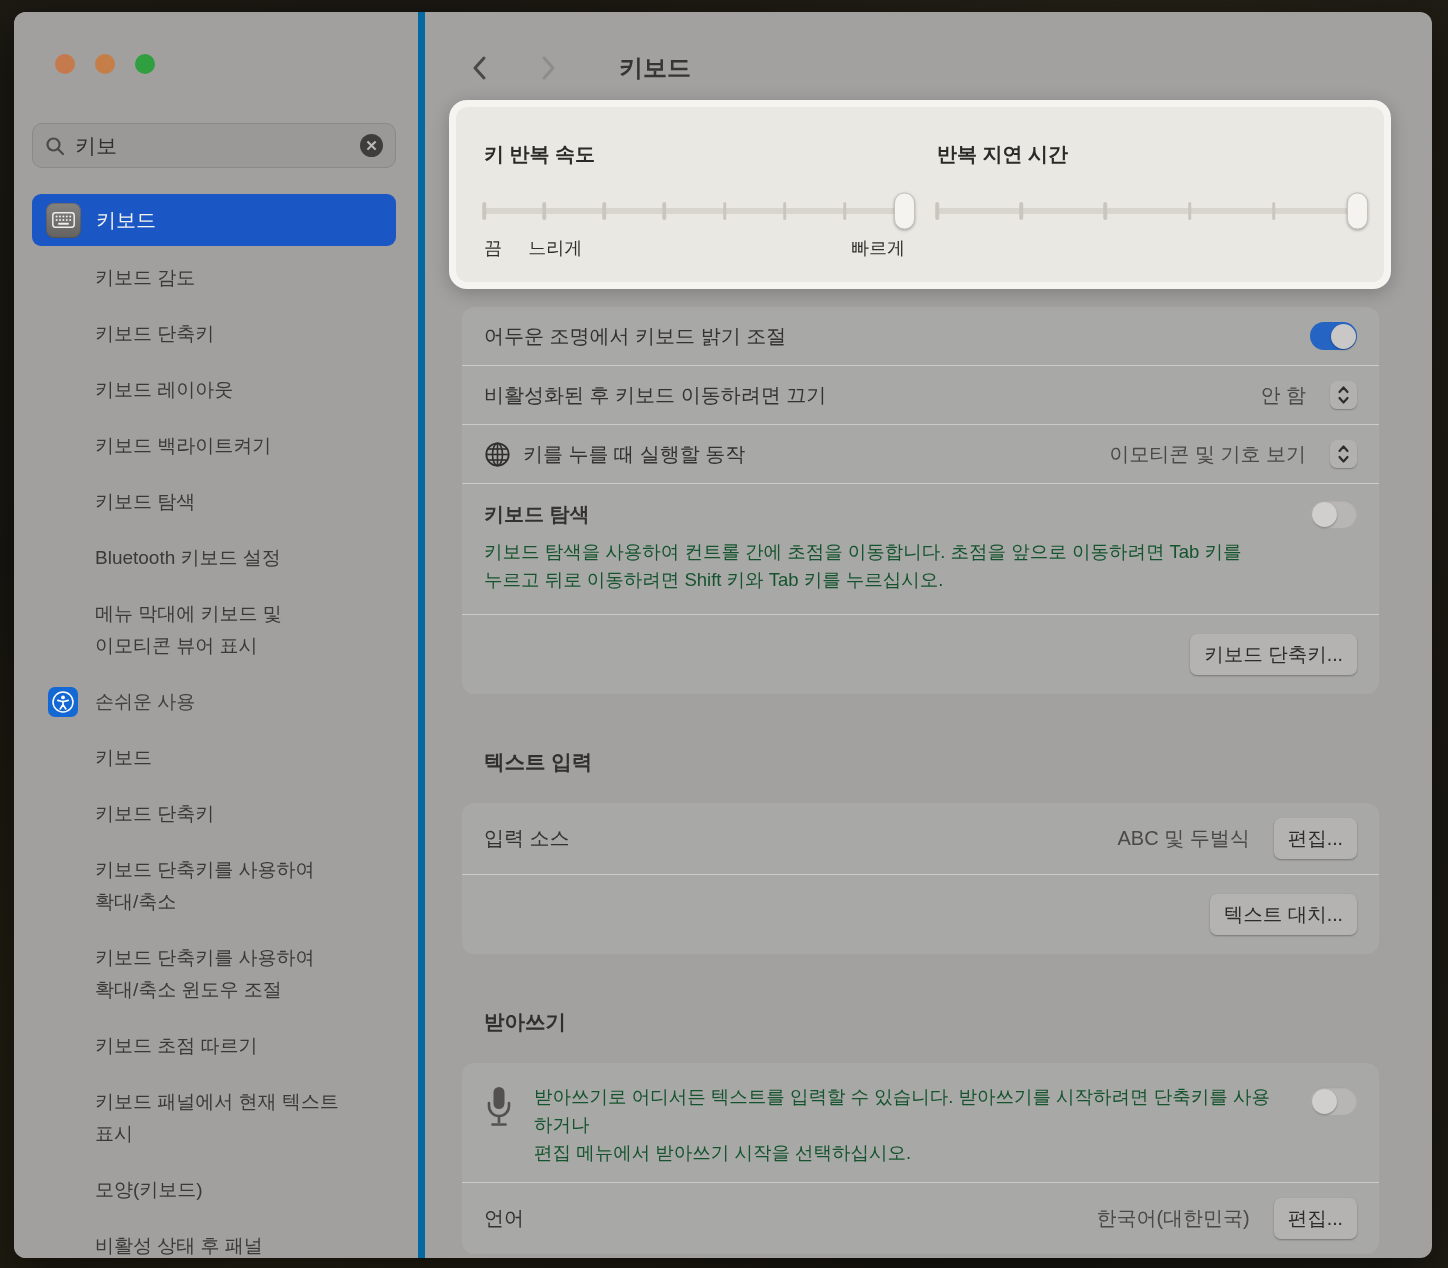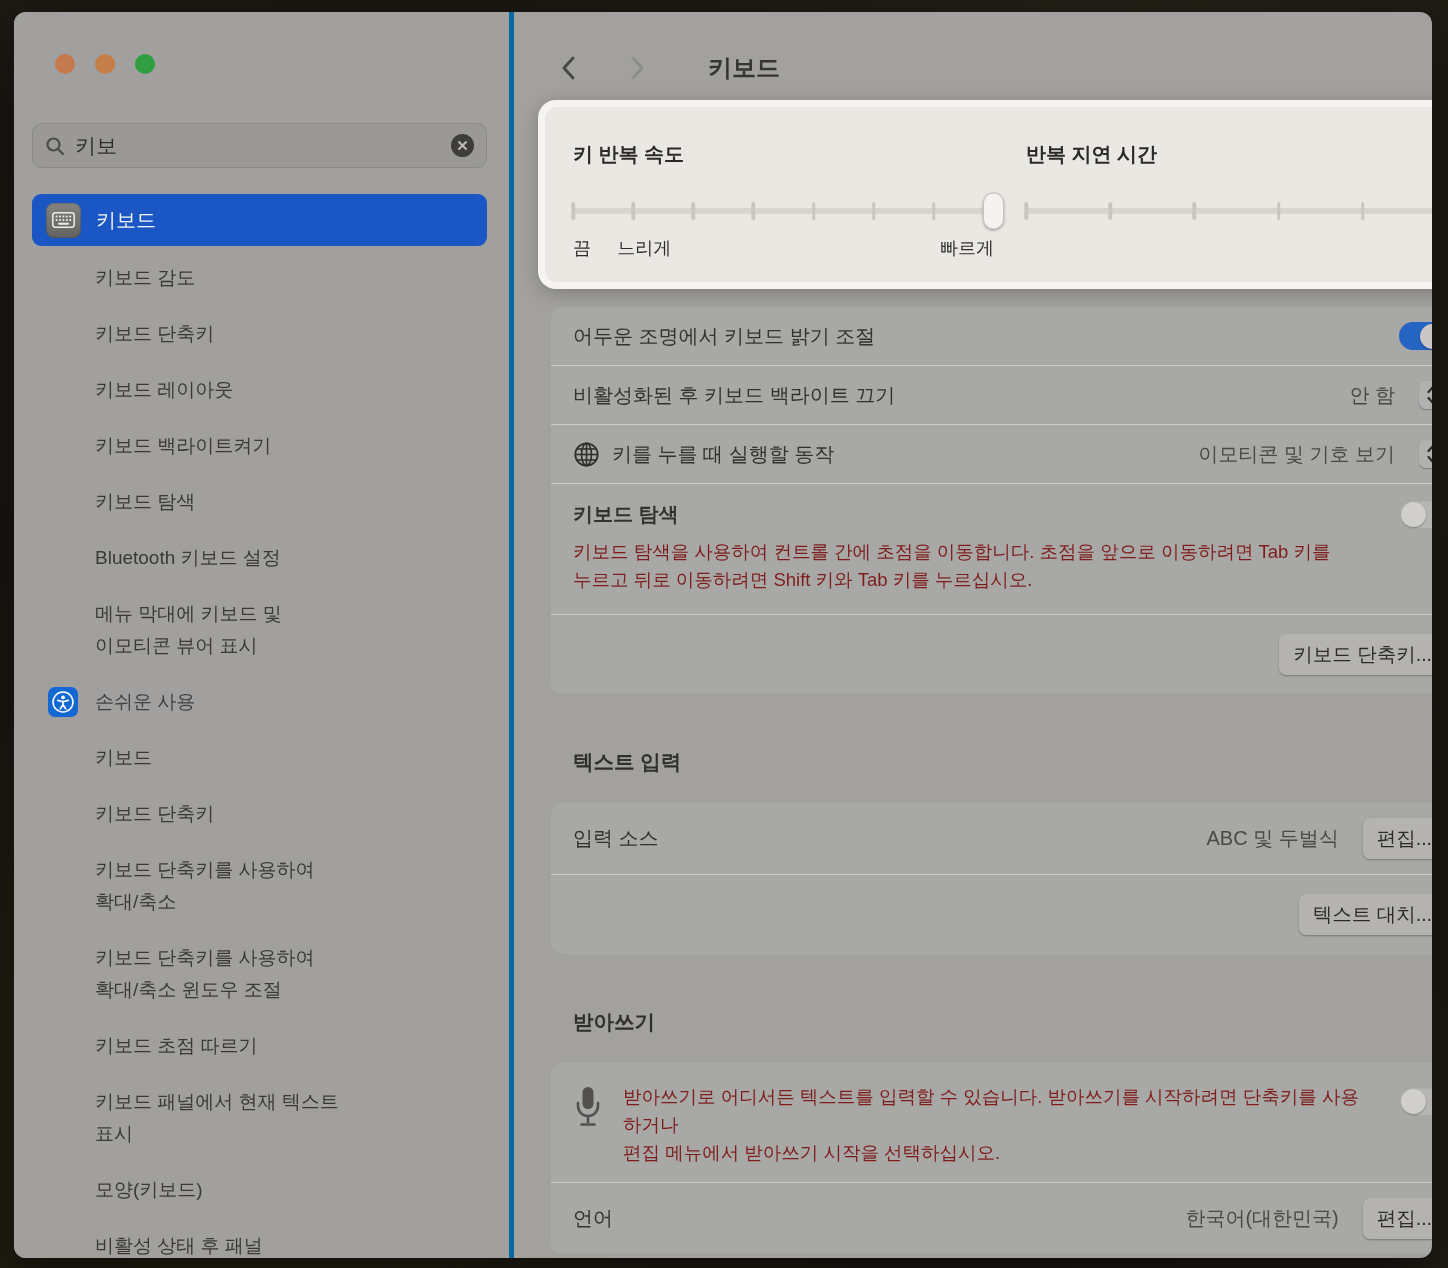--- a/index.html
+++ b/index.html
@@ -13,21 +13,21 @@
     position:relative; overflow:hidden;
     -webkit-font-smoothing:antialiased;
   }
   .window {
     position:absolute; left:14px; top:12px; width:1418px; height:1246px;
     background:#a2a19f; border-radius:12px; overflow:hidden;
     display:flex; box-shadow:0 18px 50px rgba(0,0,0,0.55);
   }
 
   
-  .sidebar { width:500px; flex:none; background:#a1a09e; border-right:5px solid #0369a1; position:relative; overflow:hidden; }
+  .sidebar { width:411px; flex:none; background:#a1a09e; border-right:7px solid #0369a1; position:relative; overflow:hidden; }
   .lights { display:flex; gap:20px; padding:42px 0 0 41px; }
   .light { width:20px; height:20px; border-radius:50%; }
   .light.l1 { background:#c57a4e; }
   .light.l2 { background:#c57e47; }
   .light.l3 { background:#2f9f3f; }
 
   .searchwrap {
     margin:49px 22px 0 18px; height:45px; background:#9a9997;
     border:1px solid #8a8987; border-radius:10px;
     display:flex; align-items:center; padding:0 12px 0 12px;
@@ -111,21 +111,21 @@
   .row { display:flex; align-items:center; padding:15px 22px; }
   .row + .row { border-top:1px solid rgba(255,255,255,0.4); }
   .row-label { font-size:20px; color:#333230; }
   .row .right { margin-left:auto; display:flex; align-items:center; gap:24px; }
   .row .value { font-size:20px; color:#4a4947; }
   .row .icon-lead { margin-right:12px; display:flex; }
 
   .row-block { display:block; padding:16px 22px 20px 22px; }
   .row-block .head { display:flex; align-items:center; }
   .row-block .head .row-label { font-weight:600; }
-  .desc { margin-top:10px; font-size:18.5px; line-height:28px; color:#7f1d1d; white-space:pre-line; max-width:810px; }
+  .desc { margin-top:10px; font-size:18.5px; line-height:28px; color:#14532d; white-space:pre-line; max-width:810px; }
 
   .row-btn { display:flex; justify-content:flex-end; padding:19px 22px; }
   .btn {
     background:#b4b3b1; border:none; border-radius:7px;
     font-family:inherit; font-size:19.5px; color:#2c2b29;
     padding:7px 14px; box-shadow:0 1px 2px rgba(0,0,0,0.3);
   }
 
   .toggle { position:relative; width:47px; height:28px; border-radius:14px; flex:none; }
   .toggle.on  { background:#2564c2; }
@@ -289,21 +289,21 @@
     <div class="card first">
       <div class="row">
         <span class="row-label">어두운 조명에서 키보드 밝기 조절</span>
         <span class="right">
             <span class="toggle on">
               <span class="knob"></span>
             </span>
           </span>
       </div>
       <div class="row">
-        <span class="row-label">비활성화된 후 키보드 백라이트 끄기</span>
+        <span class="row-label">비활성화된 후 키보드 이동하려면 끄기</span>
         <span class="right">
           <span class="value">안 함</span>
           <span class="stepper">
             <svg width="17" height="24" viewBox="0 0 17 24">
                 <path d="M4.5 9 L8.5 4.5 L12.5 9" fill="none" stroke="#2e2d2b" stroke-width="2.2" stroke-linecap="round" stroke-linejoin="round"></path>
                 <path d="M4.5 15 L8.5 19.5 L12.5 15" fill="none" stroke="#2e2d2b" stroke-width="2.2" stroke-linecap="round" stroke-linejoin="round"></path>
               </svg>
           </span>
         </span>
       </div>

